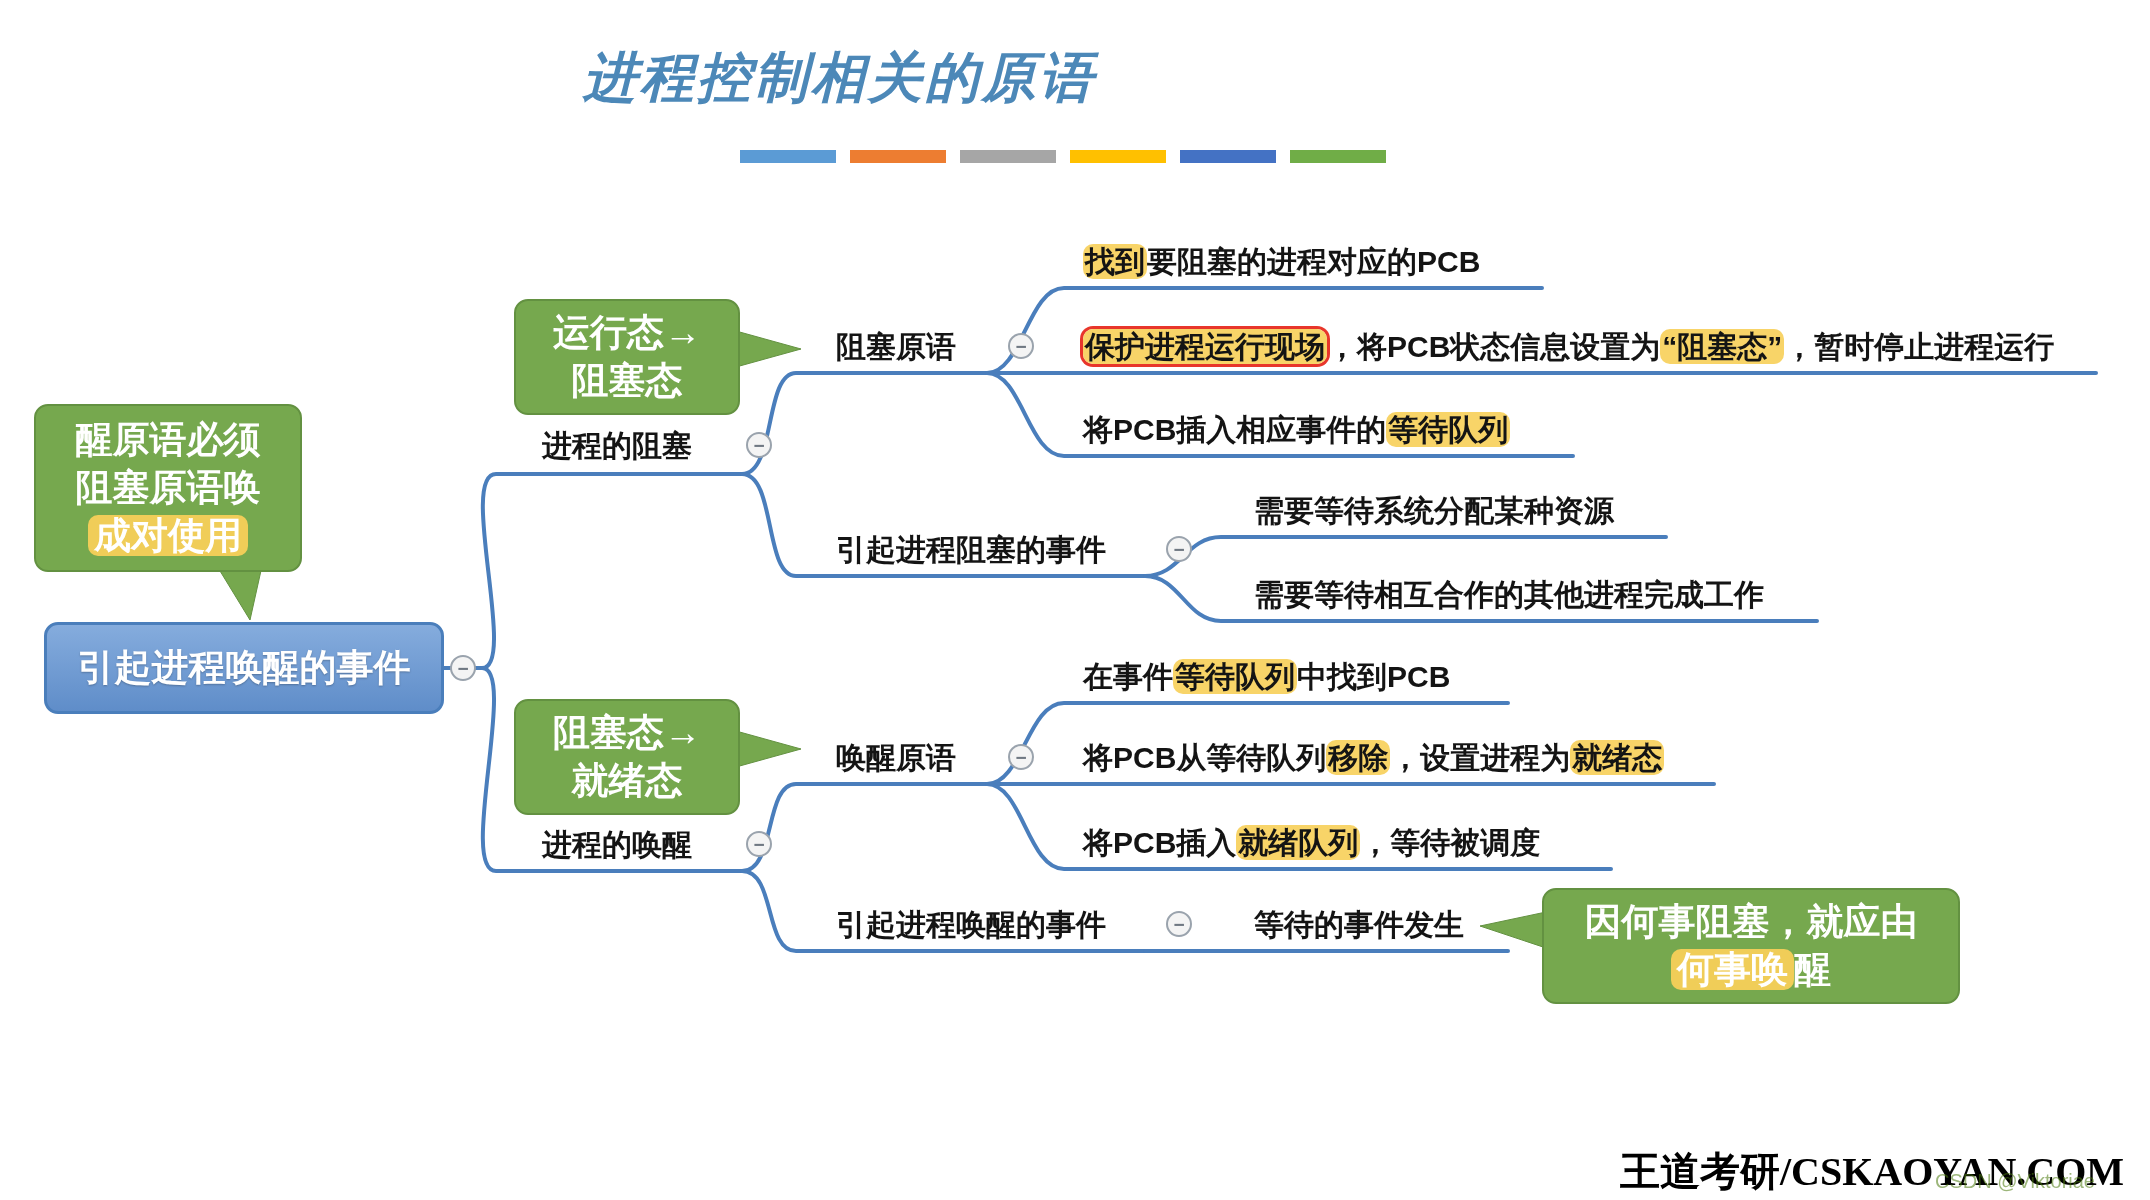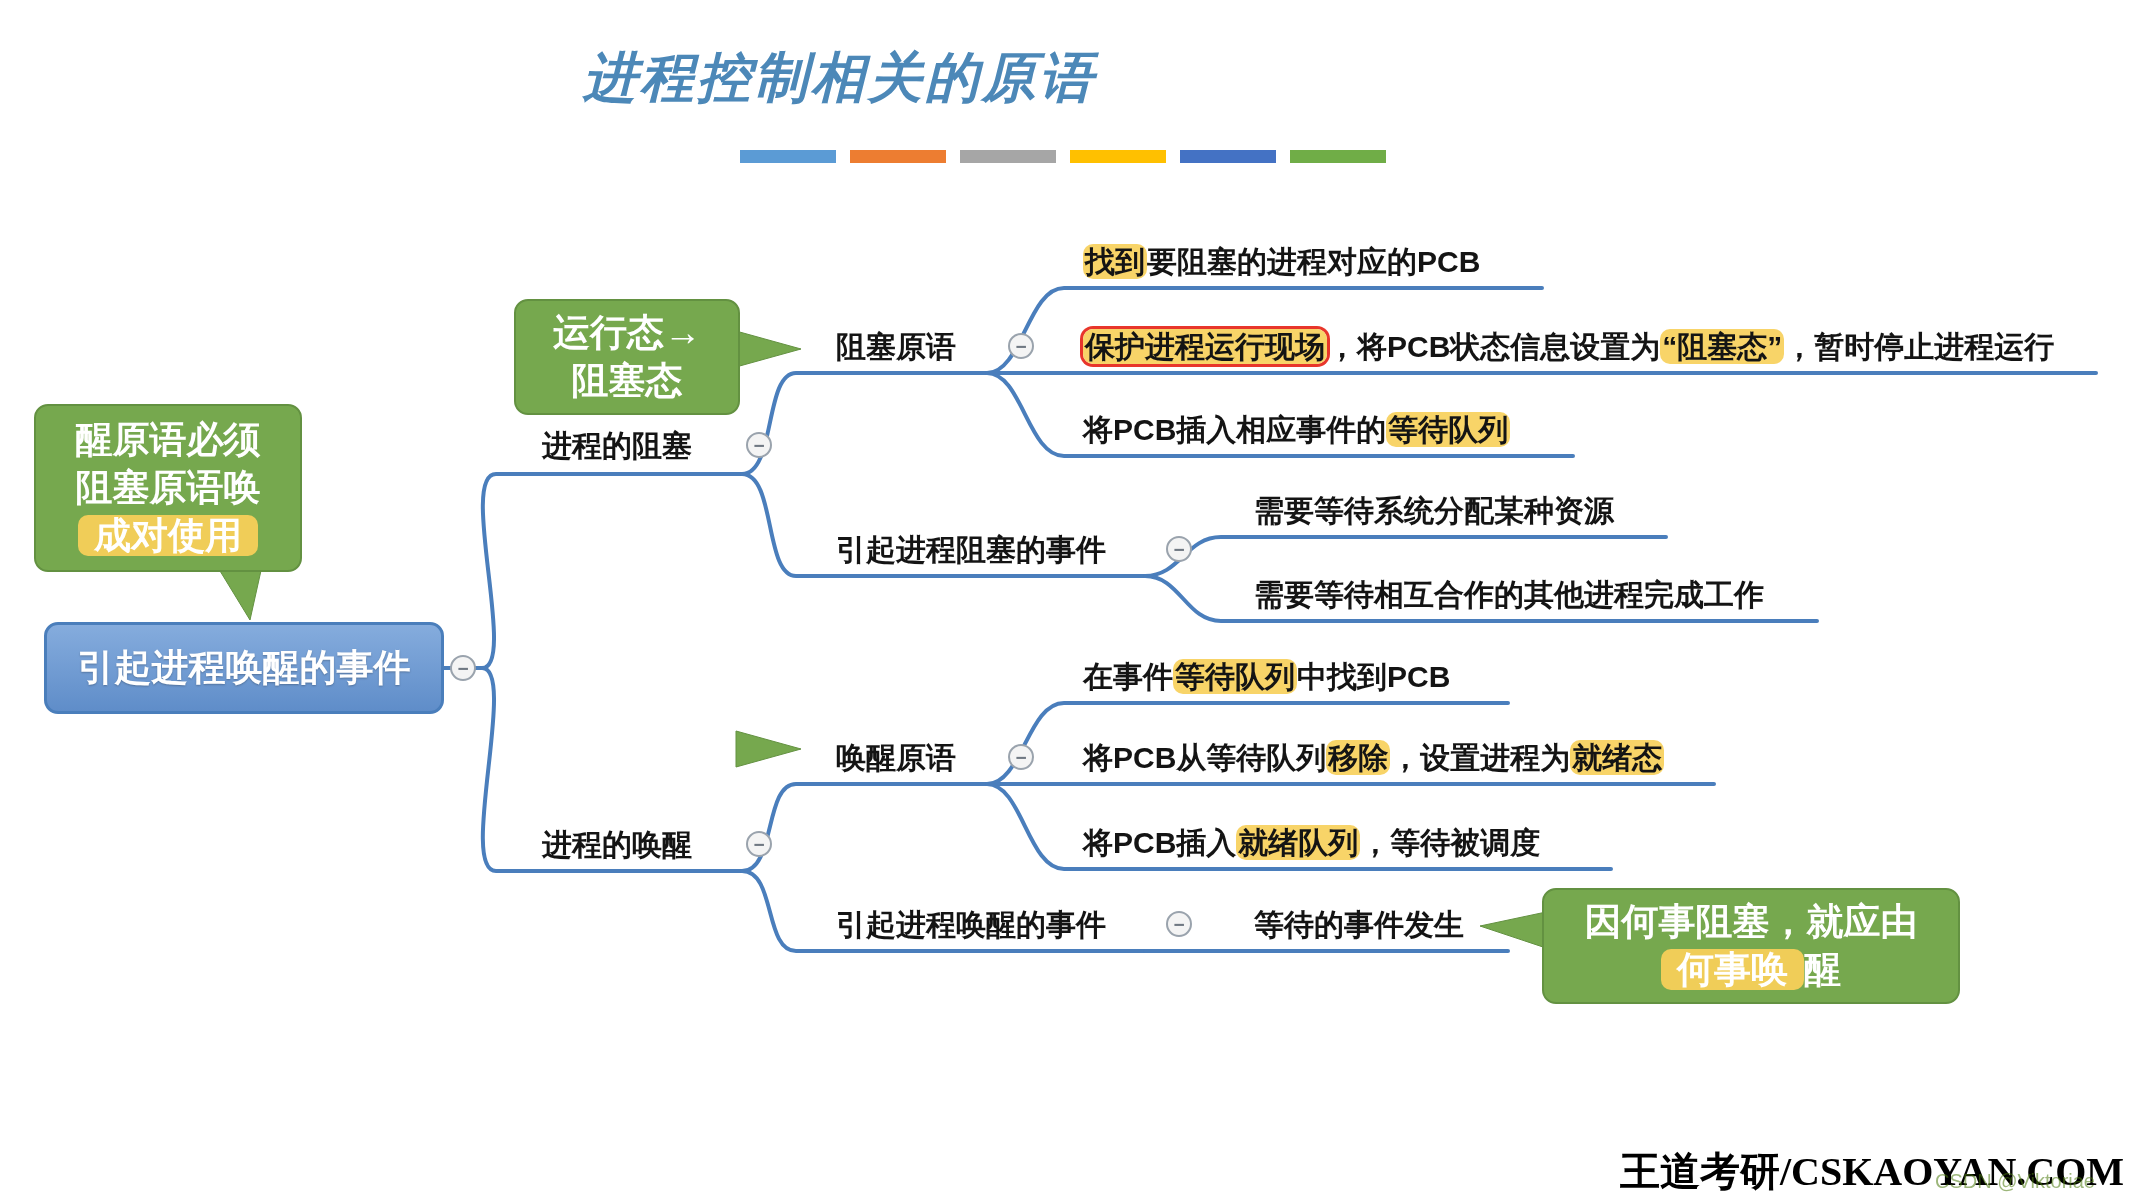--- a/index.html
+++ b/index.html
@@ -55,21 +55,21 @@
   .c-block-primitive{left:1008px;top:333px;}
   .c-block-events{left:1166px;top:536px;}
   .c-branch-wake{left:746px;top:831px;}
   .c-wake-primitive{left:1008px;top:744px;}
   .c-wake-events{left:1166px;top:911px;}
 
   
   .callout{position:absolute;background:#76A84E;border:2px solid #639141;border-radius:14px;
            color:#fff;font-weight:bold;text-align:center;z-index:2;box-sizing:border-box;font-size:37px;}
   .callout .callout-line{line-height:1.3;}
-  .callout .hl{background:#F0CD58;color:#fff;padding:0 16px;box-shadow:none;margin-top:33px;}
+  .callout .hl{background:#F0CD58;color:#fff;padding:0 6px;box-shadow:none;margin-top:33px;}
   .callout.pair{left:34px;top:404px;width:268px;padding:10px 0;}
   .callout.r2b{left:514px;top:299px;width:226px;padding:8px 0;}
   .callout.b2r{left:514px;top:699px;width:226px;padding:8px 0;}
   .callout.reason{left:1542px;top:888px;width:418px;padding:8px 0;}
 
   
   .brand{position:absolute;left:1620px;top:1144px;font-size:40px;font-weight:bold;color:#000000;
          font-family:"Liberation Serif","DejaVu Serif",serif;z-index:2;white-space:nowrap;}
   .watermark{position:absolute;left:1900px;top:1170px;font-size:20px;color:#4d7c0f;opacity:.55;z-index:4;margin-left:35px;}
 </style>
@@ -155,20 +155,24 @@
 
   <div class="callout pair">
       <div class="callout-line"><span>醒原语必须</span></div>
       <div class="callout-line"><span>阻塞原语唤</span></div>
       <div class="callout-line"><span class="hl">成对使用</span></div>
     </div>
   <div class="callout r2b">
       <div class="callout-line"><span>运行态→</span></div>
       <div class="callout-line"><span>阻塞态</span></div>
     </div>
+  <div class="callout b2r">
+      <div class="callout-line"><span>阻塞态→</span></div>
+      <div class="callout-line"><span>就绪态</span></div>
+    </div>
   <div class="callout reason">
       <div class="callout-line"><span>因何事阻塞，就应由</span></div>
       <div class="callout-line"><span class="hl">何事唤</span><span>醒</span></div>
     </div>
 
   <div class="brand">王道考研/CSKAOYAN.COM</div>
   <div class="watermark">CSDN @Viktoriae</div>
 
 </div>
 

